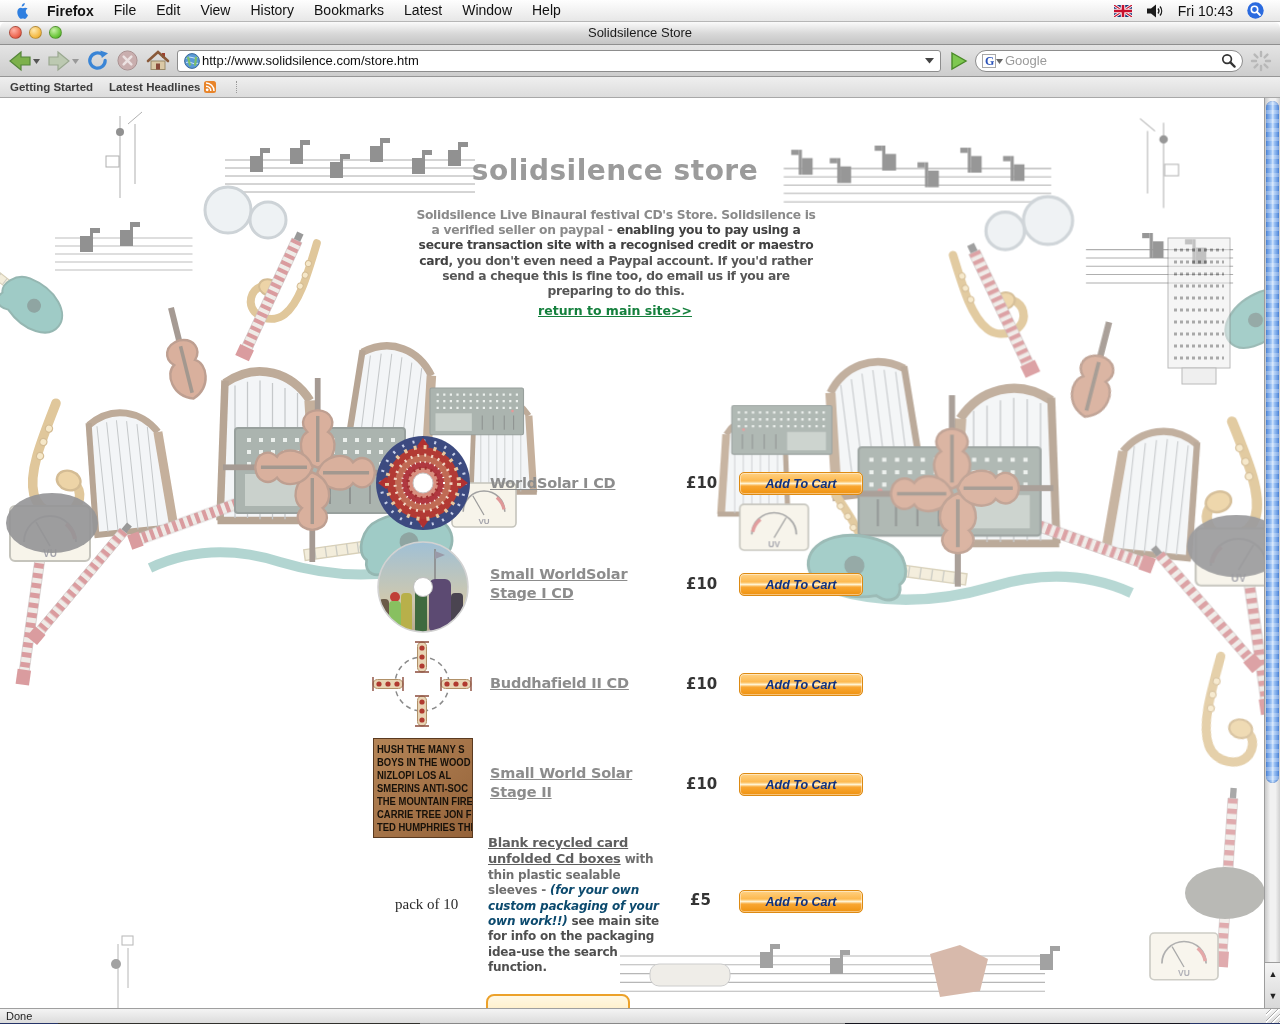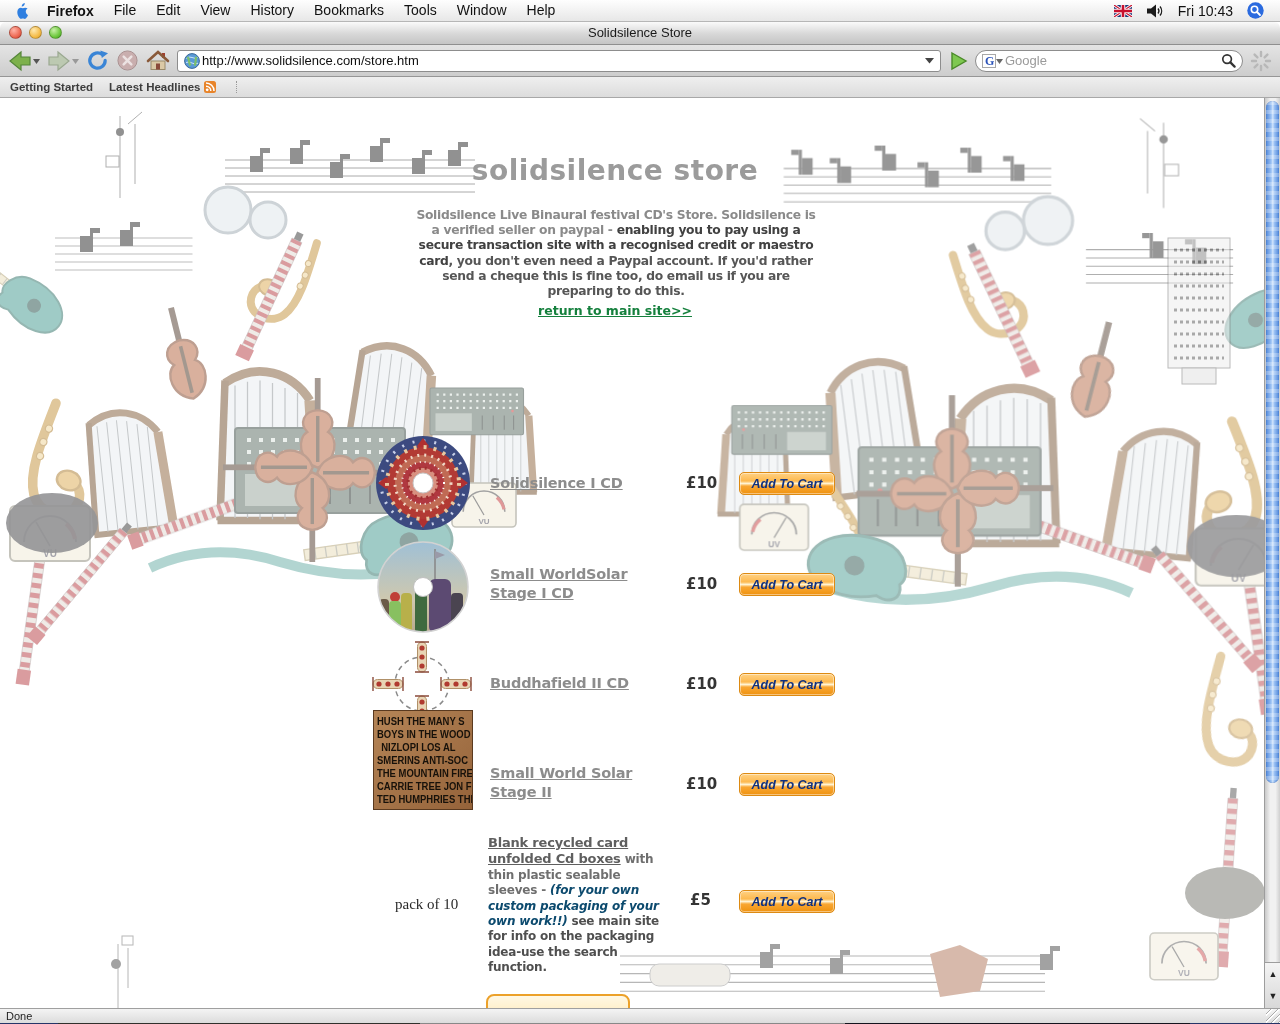--- a/index.html
+++ b/index.html
@@ -46,28 +46,28 @@
       color:#9b9b9b;letter-spacing:.5px;}
   .intro{left:415px;top:110px;width:402px;text-align:center;font:bold 12.3px/15.2px "DejaVu Sans",sans-serif;
          letter-spacing:-.3px;}
   .intro .t1{color:#8a8a8a;} .intro .t2{color:#414141;} .intro .t3{color:#565656;}
   .retlink{left:390px;top:203px;width:450px;text-align:center;}
   .retlink a{font:bold 12.5px "DejaVu Sans",sans-serif;color:#15803d;text-decoration:underline;cursor:pointer;}
   .pimg{position:absolute;z-index:2;}
   .plink{position:absolute;z-index:2;font:bold 14.5px/19px "DejaVu Sans",sans-serif;color:#8c8c8c;
          text-decoration:underline;letter-spacing:-.2px;cursor:pointer;display:block;}
   .pprice{position:absolute;z-index:2;font:bold 15px "DejaVu Sans",sans-serif;color:#343434;}
-  .atc{position:absolute;z-index:2;width:96px;height:23px;border:1px solid #dd8a12;border-radius:5px;
+  .atc{position:absolute;z-index:2;width:124px;height:23px;border:1px solid #dd8a12;border-radius:5px;
        background:linear-gradient(180deg,#ffd183 0%,#fdb94f 38%,#fff3d2 50%,#f9a733 62%,#ef920f 100%);
        font:bold italic 12.5px "Liberation Sans",sans-serif;color:#0f3180;cursor:pointer;
        box-shadow:inset 0 0 0 1px rgba(255,255,255,.45);}
   .i1{left:375px;top:337px;} .l1{left:490px;top:376px;width:195px;} .c1{left:686px;top:376px;} .b1{left:739px;top:374px;}
   .i2{left:377px;top:443px;} .l2{left:490px;top:467px;width:185px;} .c2{left:686px;top:477px;} .b2{left:739px;top:475px;}
   .i3{left:376px;top:548px;} .l3{left:490px;top:576px;width:195px;} .c3{left:686px;top:577px;} .b3{left:739px;top:575px;}
-  .i4{left:373px;top:612px;text-align:center;} .l4{left:490px;top:666px;width:155px;} .c4{left:686px;top:677px;} .b4{left:739px;top:675px;}
+  .i4{left:373px;top:640px;} .l4{left:490px;top:666px;width:155px;} .c4{left:686px;top:677px;} .b4{left:739px;top:675px;}
   .pack{left:395px;top:798px;font:15px "Liberation Serif",serif;color:#2a2a2a;}
   .desc{left:488px;top:737px;width:184px;font:bold 12px/15.4px "DejaVu Sans",sans-serif;color:#6f6f6f;letter-spacing:-.2px;}
   .desc a{font-size:13px;color:#5f5f5f;text-decoration:underline;cursor:pointer;}
   .desc .it{font-style:italic;color:#0c4a6e;}
   .desc .dk{color:#4f4f4f;}
   .c5{left:690px;top:793px;} .b5{left:739px;top:792px;}
   .b6{left:486px;top:896px;width:140px;height:26px;border:2px solid #ecA12a;border-radius:8px;
       background:linear-gradient(#fff8e4,#ffe8b4);position:absolute;z-index:2;}
   
   .poster{width:100px;height:100px;box-sizing:border-box;border:1px solid #5a3a20;padding:4px 3px;
@@ -106,21 +106,21 @@
       <svg width="13" height="16" viewBox="0 0 13 16">
         <path fill="#2f7fe0" d="M8.8 0c.1.9-.3 1.8-.8 2.5-.6.7-1.5 1.2-2.3 1.1-.1-.8.3-1.7.8-2.3C7 .6 8 .1 8.8 0zM11.6 5.4c-1.2.7-1.9 1.9-1.8 3.3.1 1.6 1 2.7 2.2 3.2-.4 1.1-1 2.2-1.8 3.1-.6.7-1.3 1.1-2.1.8-.8-.3-1.3-.5-2-.2-.9.4-1.6.4-2.3-.3C2 13.5 1 10.6 1.4 8.2 1.7 6.2 3.1 4.8 4.8 4.8c.8 0 1.5.5 2.1.5.6 0 1.4-.5 2.3-.5.9 0 1.8.2 2.4.6z"></path>
       </svg>
     </span>
     <span class="appname">Firefox</span>
     <span class="mi">File</span>
     <span class="mi">Edit</span>
     <span class="mi">View</span>
     <span class="mi">History</span>
     <span class="mi">Bookmarks</span>
-    <span class="mi">Tools</span>
+    <span class="mi">Latest</span>
     <span class="mi">Window</span>
     <span class="mi">Help</span>
     <span class="spacer"></span>
     <span class="tray">
       <svg width="18" height="12" viewBox="0 0 18 12">
         <rect width="18" height="12" fill="#1e3a7a"></rect>
         <path d="M0 0 L18 12 M18 0 L0 12" stroke="#fff" stroke-width="3"></path>
         <path d="M0 0 L18 12 M18 0 L0 12" stroke="#c8102e" stroke-width="1.2"></path>
         <rect x="6.8" y="0" width="4.4" height="12" fill="#fff"></rect>
           <rect x="0" y="3.8" width="18" height="4.4" fill="#fff"></rect>
@@ -454,21 +454,21 @@
           <circle cx="48" cy="48" r="36" fill="none" stroke="#e8c8a0" stroke-width="4" stroke-dasharray="3 7"></circle>
           <circle cx="48" cy="48" r="28" fill="#c06a54"></circle>
           <circle cx="48" cy="48" r="28" fill="none" stroke="#f0d8c8" stroke-width="3" stroke-dasharray="2 5"></circle>
           <circle cx="48" cy="48" r="21" fill="#b03840"></circle>
           <circle cx="48" cy="48" r="21" fill="none" stroke="#fff" stroke-width="2" stroke-dasharray="1 4"></circle>
           <circle cx="48" cy="48" r="15" fill="#d89080"></circle>
           <circle cx="48" cy="48" r="15" fill="none" stroke="#a03030" stroke-width="3" stroke-dasharray="2 4"></circle>
           <circle cx="48" cy="48" r="10" fill="#fff" stroke="#c8c8c8"></circle>
         </svg>
       </div>
-      <a class="plink l1">Solidsilence I CD</a>
+      <a class="plink l1">WorldSolar I CD</a>
       <div class="pprice c1">£10</div>
       <button class="atc b1">Add To Cart</button>
 
       <div class="pimg i2">
         <svg width="92" height="92" viewBox="0 0 92 92">
           <defs>
             <clipPath id="cdclip">
                 <circle cx="46" cy="46" r="45"></circle>
               </clipPath>
             <linearGradient id="sky" x1="0" y1="0" x2="0" y2="1">

